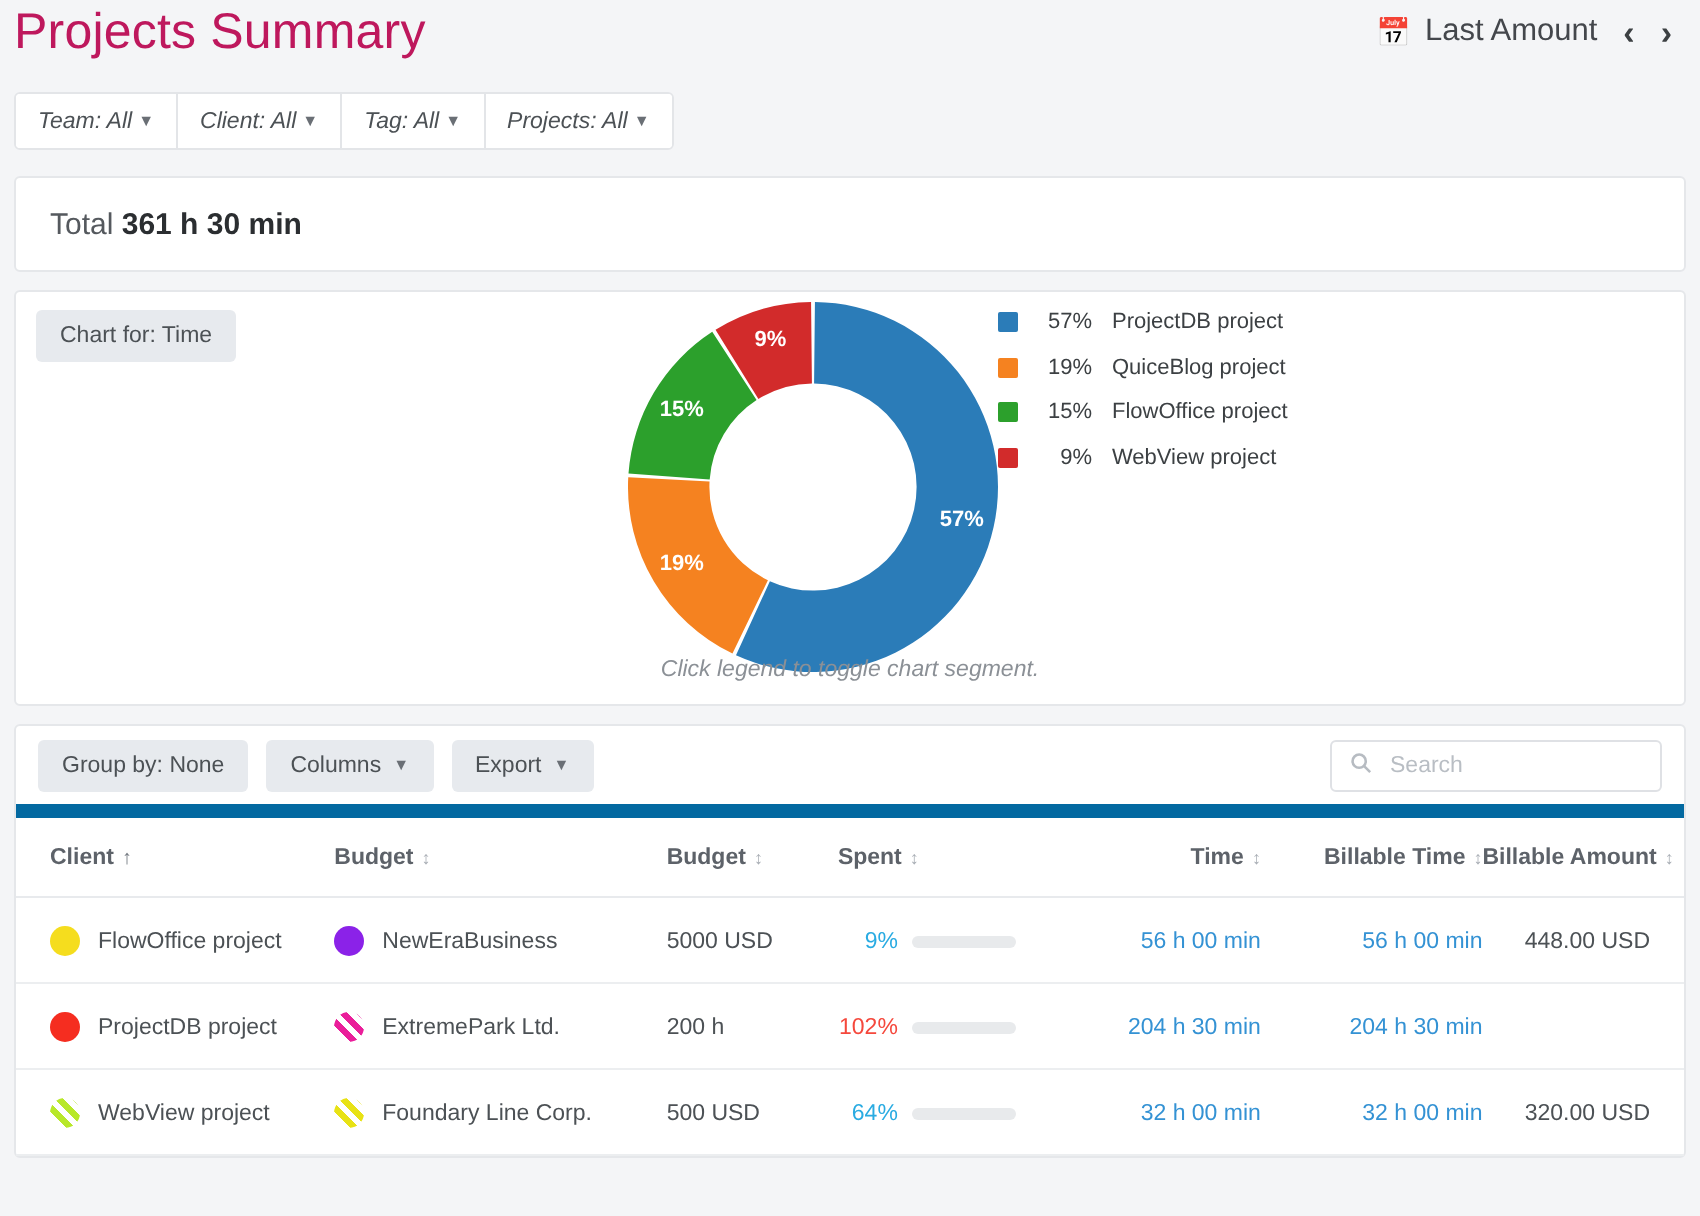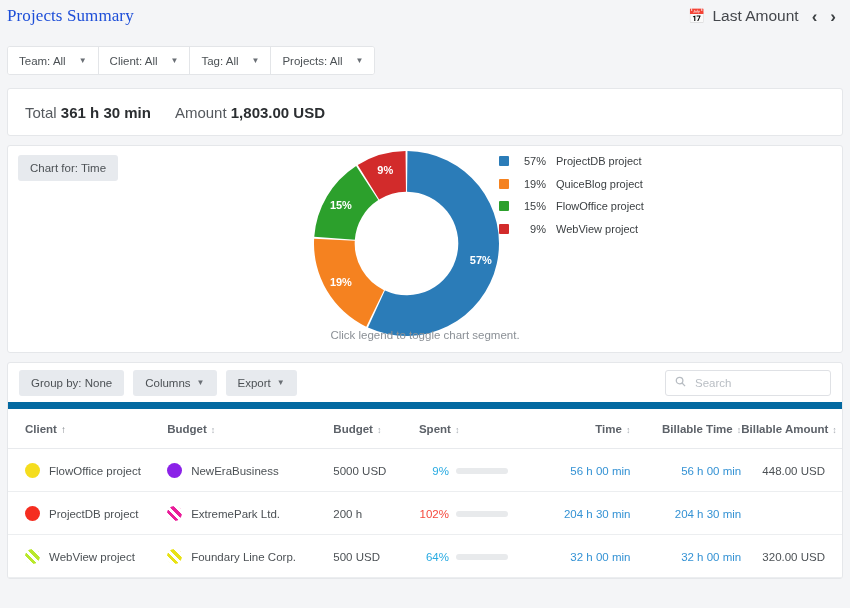--- a/index.html
+++ b/index.html
@@ -13,22 +13,22 @@
   }
   .page { width: 850px; height: 608px; position: relative; }
 
   
   .topbar {
     height: 32px;
     display: flex; align-items: center; justify-content: space-between;
     padding: 0 14px 0 7px;
   }
   .page-title {
-    font-size: 17px; font-weight: 400; color: #1d4ed8;
-    letter-spacing: .1px; line-height: 26px; white-space: nowrap; font-family: Liberation Serif, serif;
+    font-size: 25px; font-weight: 400; color: #be185d;
+    letter-spacing: .1px; line-height: 26px; white-space: nowrap;
   }
   .daterange { display: flex; align-items: center; gap: 13px; }
   .daterange-label {
     display: flex; align-items: center; gap: 7px;
     font-size: 15.5px; color: #44474c; white-space: nowrap;
   }
   .cal-ico { font-size: 14px; line-height: 1; color: #44474c; }
   .nav-arrow {
     font-size: 17px; font-weight: bold; color: #3c4043;
     line-height: 1; cursor: pointer; user-select: none;
@@ -38,24 +38,24 @@
   .filterbar {
     height: 31px; display: flex; align-items: center;
     padding-left: 7px; margin-top: 13px;
   }
   .filter-group {
     display: flex; background: #fff;
     border: 1px solid #e3e5e8; border-radius: 3px;
     height: 29px; overflow: hidden;
   }
   .filter-btn {
-    display: flex; align-items: center; gap: 13px;
+    display: flex; align-items: center; gap: 3px;
     padding: 0 11px; font-size: 11.5px; color: #4c5155;
     border-right: 1px solid #e3e5e8; cursor: pointer;
-    white-space: nowrap; background: #fff;
+    white-space: nowrap; background: #fff; font-style: italic;
   }
   .filter-btn:last-child { border-right: none; }
   .caret { font-size: 8px; color: #6a6f75; line-height: 1; }
 
   
   .card {
     background: #fff; border: 1px solid #e5e7ea; border-radius: 3px;
     margin: 0 7px;
   }
   .summary-card {
@@ -80,21 +80,21 @@
     display: flex; flex-direction: column; gap: 10.5px;
   }
   .legend-row {
     display: flex; align-items: center; font-size: 11px; color: #444; cursor: pointer;
   }
   .legend-swatch { width: 10px; height: 10px; border-radius: 1px; margin-right: 11px; }
   .legend-pct { width: 26px; text-align: right; margin-right: 10px; color: #3c4043; }
   .legend-name { color: #3c4043; white-space: nowrap; }
   .chart-hint {
     position: absolute; left: 0; right: 0; bottom: 11px;
-    text-align: center; font-size: 11.5px; color: #8b9096;
+    text-align: center; font-size: 11.5px; color: #8b9096; font-style: italic;
   }
   .slice-label {
     position: absolute; font-size: 11px; font-weight: bold; color: #fff;
     transform: translate(-50%, -50%); pointer-events: none;
   }
 
   
   .table-card { margin-top: 9px; }
   .table-toolbar {
     height: 46px; display: flex; align-items: center;
@@ -189,24 +189,20 @@
         <span>Projects: All</span>
         <span class="caret">▼</span>
       </div>
     </div>
   </div>
 
   <div class="card summary-card">
     <div class="summary-item">
       <span class="lab">Total</span>
       <b>361 h 30 min</b>
-    </div>
-    <div class="summary-item">
-      <span class="lab">Amount</span>
-      <b>1,803.00 USD</b>
     </div>
   </div>
 
   <div class="card chart-card">
     <div class="chart-for-btn">Chart for: Time</div>
 
     <div class="donut-wrap">
       <svg width="185" height="185" viewBox="0 0 185 185">
         <g id="donut-slices">
             <path d="M 93.46864003075272 0.005071833690124095 A 92.5 92.5 0 1 1 53.9940267159129 176.60434008685385 L 70.93665496091123 139.59843044863817 A 51.800000000000004 51.800000000000004 0 1 0 93.04243841722152 40.70284022686646 Z" fill="#2b7cb8"></path>

